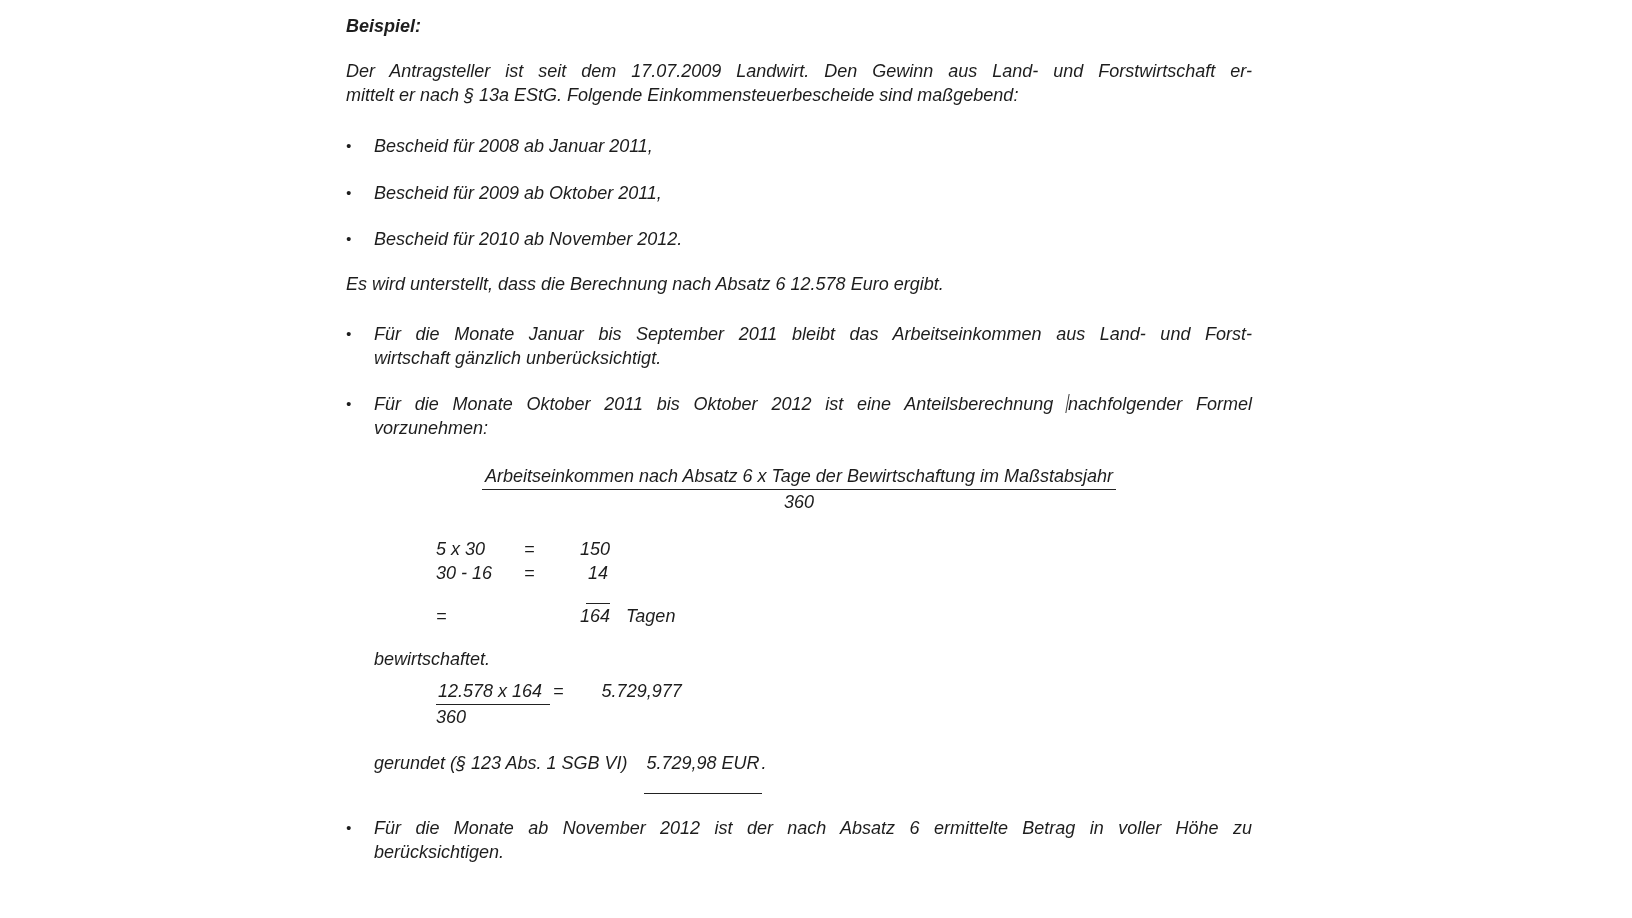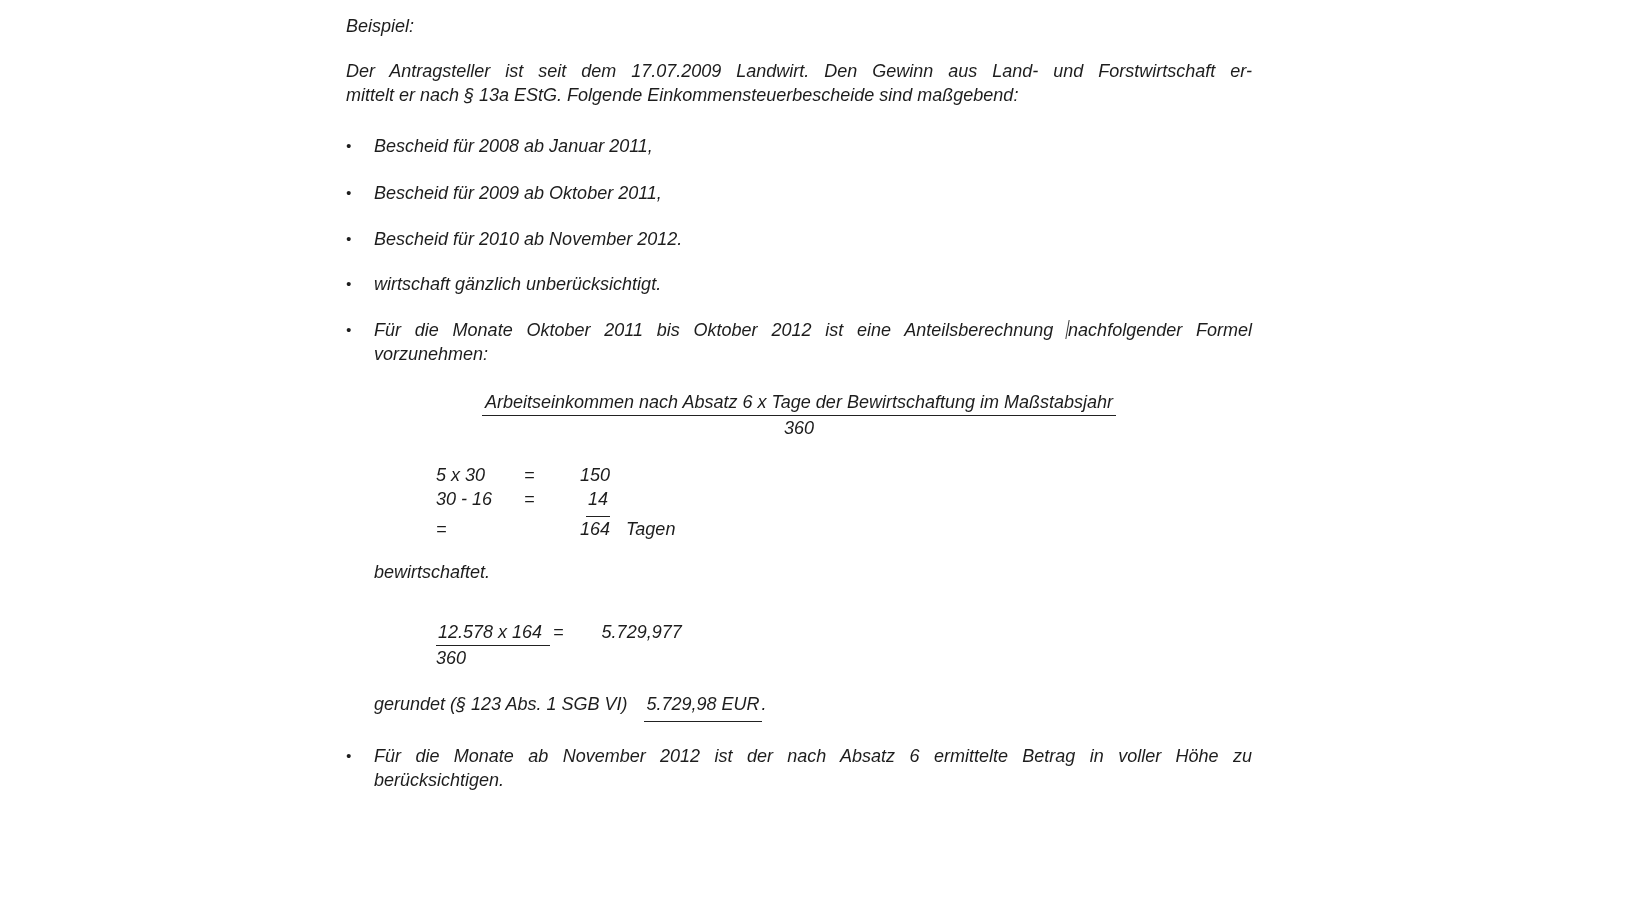--- a/index.html
+++ b/index.html
@@ -21,26 +21,26 @@
     position: absolute;
     left: 346px;
     top: 14px;
     width: 906px;
   }
   .block { margin-bottom: 22px; }
   .mb19 { margin-bottom: 19px; }
   .mb21 { margin-bottom: 21px; }
   .mb23 { margin-bottom: 23px; }
   .mb24 { margin-bottom: 24px; }
-  .mb25 { margin-bottom: 36px; }
+  .mb25 { margin-bottom: 8px; }
   .mb26 { margin-bottom: 26px; }
   .mb27 { margin-bottom: 27px; }
   .mb0  { margin-bottom: 0; }
 
-  .heading { font-weight: normal; }
+  .heading { font-weight: bold; }
 
   
   .j { text-align: justify; text-align-last: justify; }
 
   
   .li { display: flex; }
   .li .bullet {
     flex: none;
     width: 28px;
     font-size: 15px;
@@ -61,21 +61,21 @@
   
   .daycalc { margin-left: 90px; }
   .drow .c1 { display: inline-block; width: 88px; }
   .drow .c2 { display: inline-block; width: 34px; }
   .drow .c3 { display: inline-block; width: 52px; text-align: right; }
   .drow .c4 { display: inline-block; margin-left: 16px; }
 
   .u {
     display: inline-block;
     border-bottom: 1.6px solid #222;
-    padding: 0 2px 5px 2px;
+    padding: 0 2px 18px 2px;
   }
 
   
   .sharecalc { display: flex; align-items: flex-start; margin-left: 90px; }
   .sharecalc .frac { display: inline-flex; flex-direction: column; align-items: flex-start; }
   .sharecalc .num {
     display: inline-block;
     border-bottom: 1.6px solid #222;
     padding: 0 8px 1px 2px;
   }
@@ -115,24 +115,26 @@
   <div class="li block">
     <span class="bullet">•</span>
     <div class="li-body">Bescheid für 2009 ab Oktober 2011,</div>
   </div>
 
   <div class="li block mb21">
     <span class="bullet">•</span>
     <div class="li-body">Bescheid für 2010 ab November 2012.</div>
   </div>
 
+  <div class="block mb26">Es wird unterstellt, dass die Berechnung nach Absatz 6 12.578 Euro ergibt.</div>
 
   <div class="li block">
     <span class="bullet">•</span>
     <div class="li-body">
+      <div class="j">Für die Monate Januar bis September 2011 bleibt das Arbeitseinkommen aus Land- und Forst-</div>
       <div>wirtschaft gänzlich unberücksichtigt.</div>
     </div>
   </div>
 
   <div class="li block mb24">
     <span class="bullet">•</span>
     <div class="li-body">
       <div class="j"><span>Für die Monate Oktober 2011 bis Oktober 2012 ist eine Anteilsberechnung</span> <span class="cursor"></span><span>nachfolgender Formel</span></div>
       <div>vorzunehmen:</div>
     </div>

